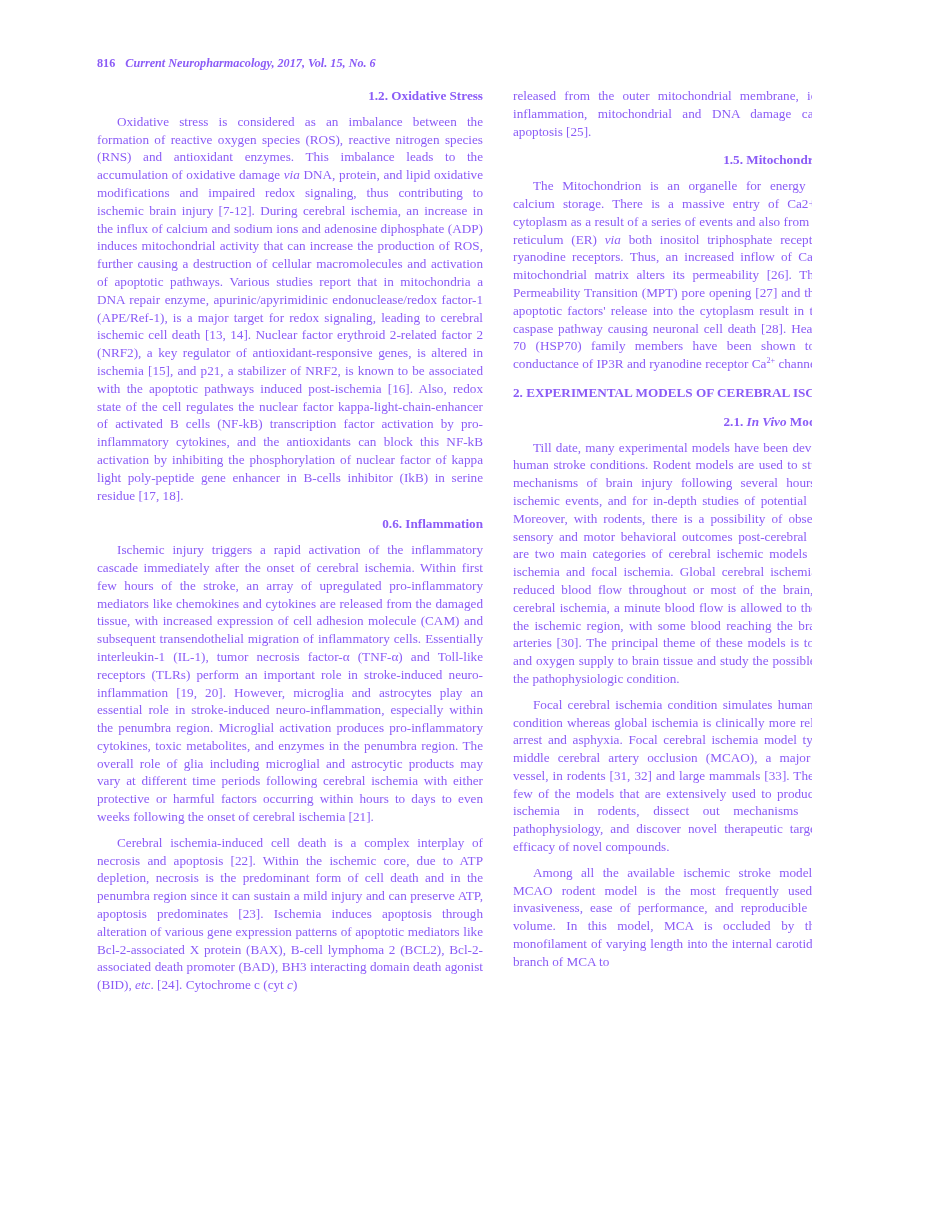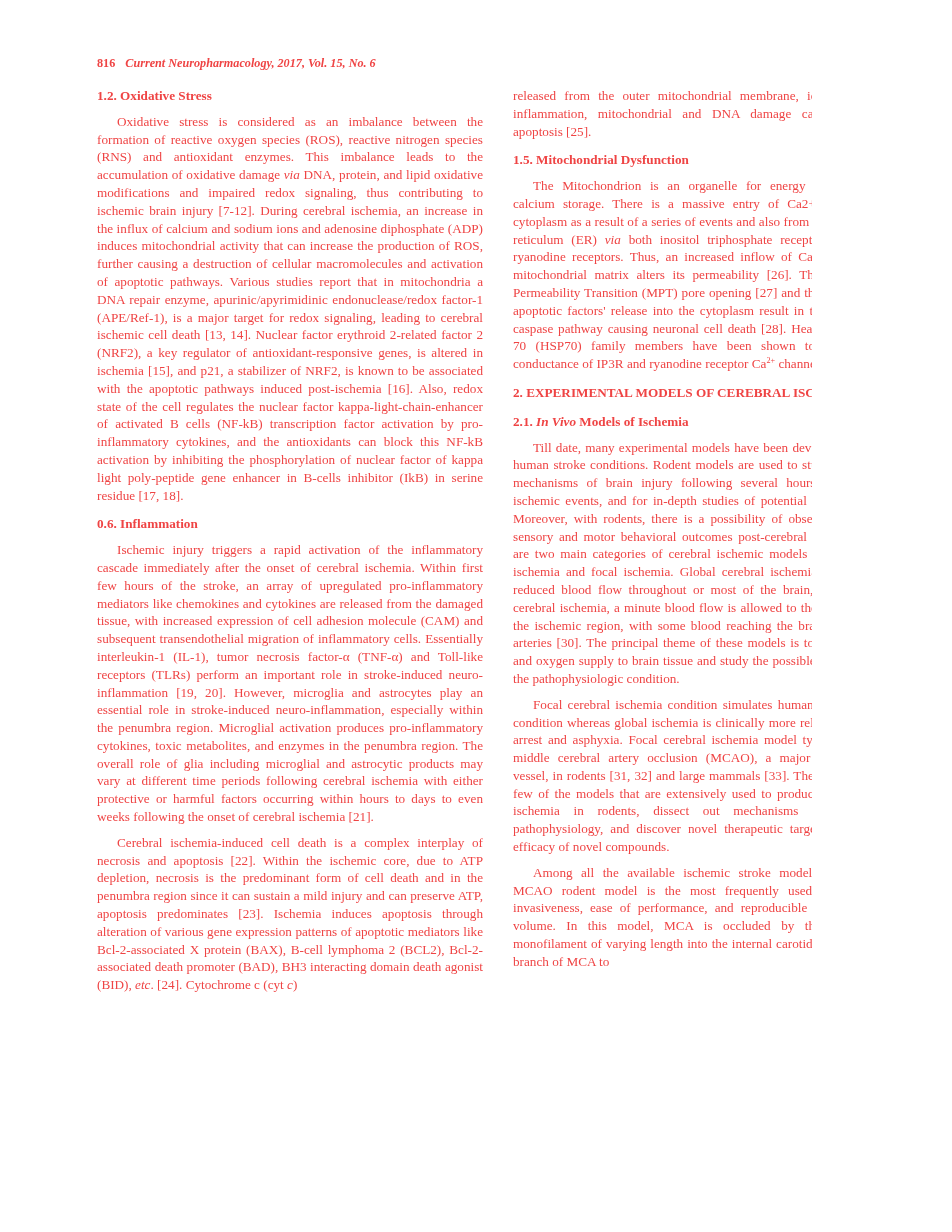--- a/index.html
+++ b/index.html
@@ -3,21 +3,21 @@
 <meta charset="utf-8">
 <style>
   html, body { margin: 0; padding: 0; background: #ffffff; }
   .sheet {
     position: relative;
     width: 812px;
     height: 1232px;
     background: #ffffff;
     overflow: hidden;
     font-family: "Liberation Serif", "DejaVu Serif", serif;
-    color: #ef4444;
+    color: #8b5cf6;
   }
   .content {
     position: absolute;
     left: 97px;
     top: 56px;
     width: 802px;
   }
   .running-header {
     display: flex;
     justify-content: space-between;
@@ -43,21 +43,21 @@
   .col p {
     margin: 8px 0 8px 0;
     text-indent: 20px;
   }
   .col p.cont { text-indent: 0; }
   .col h3 {
     font-size: 13.2px;
     line-height: 17.8px;
     font-weight: bold;
     margin: 11px 0 8px 0;
-    text-align: left;
+    text-align: right;
   }
   .col h3.h-justify { text-align: justify; }
   .col h3.h-italic { font-style: italic; }
   .col > :first-child { margin-top: 0; }
   sup { font-size: 0.62em; line-height: 0; vertical-align: super; }
 </style>
 </head>
 <body>
 
 <div class="sheet">

